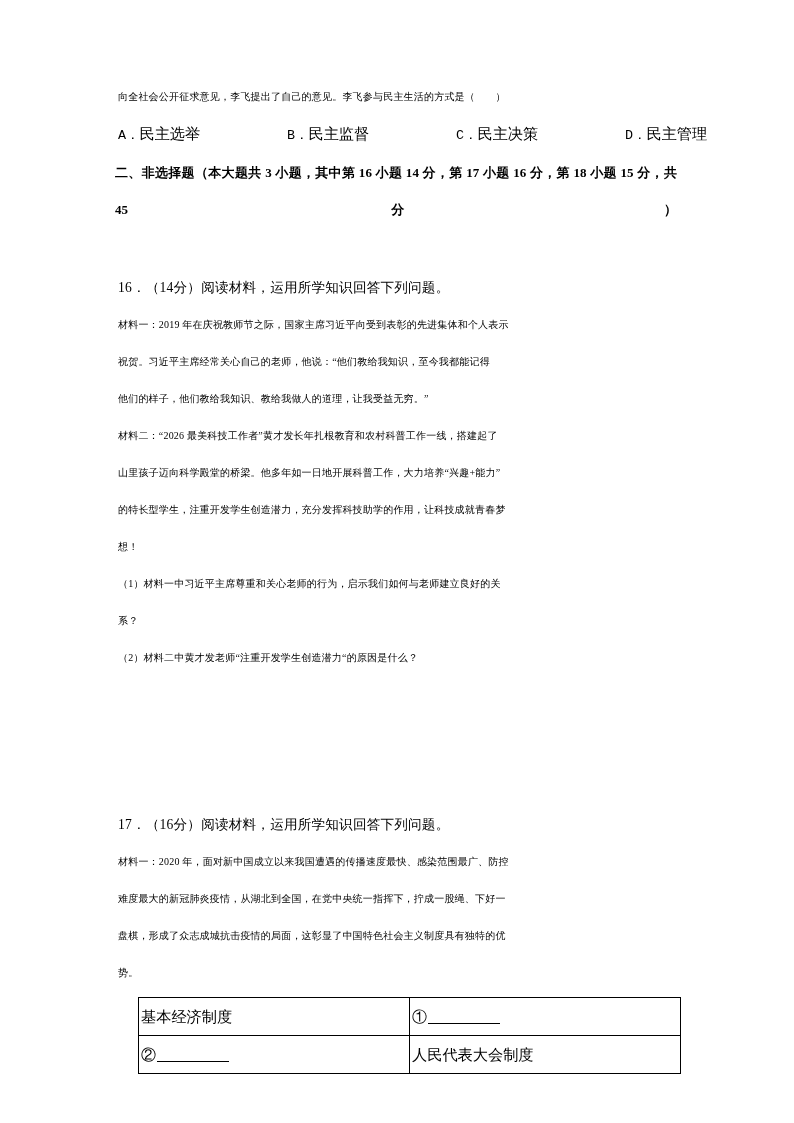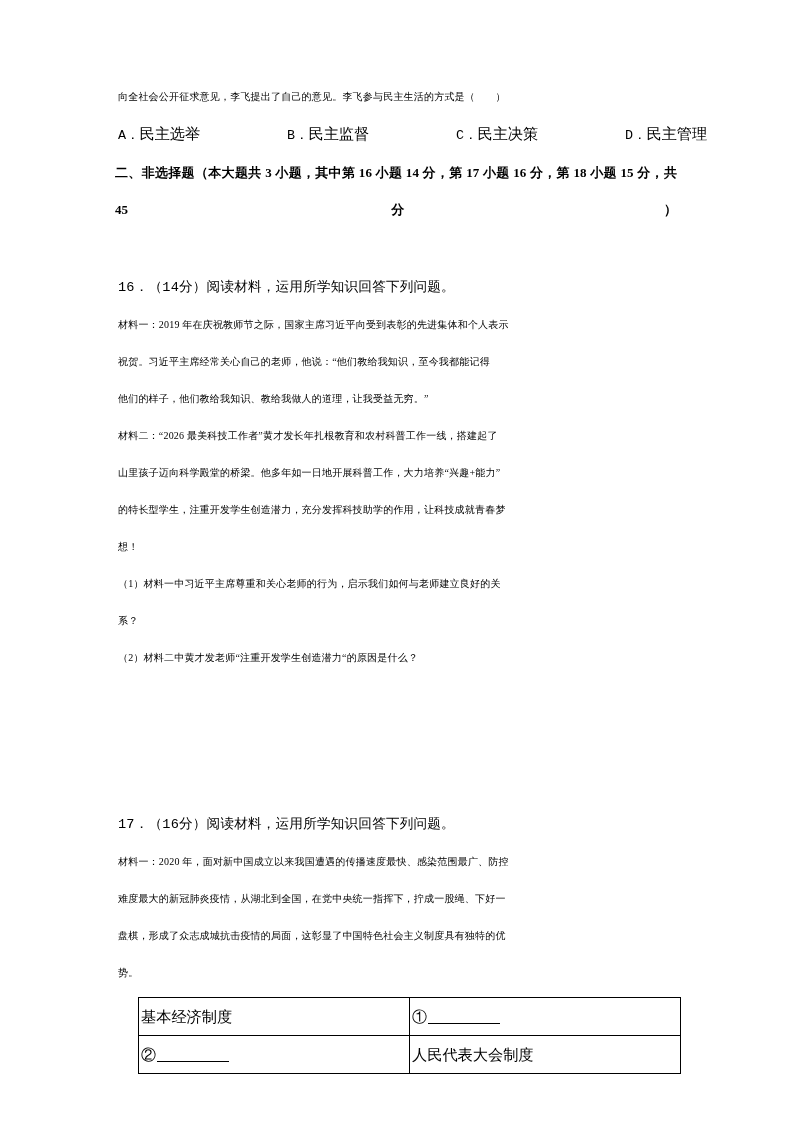--- a/index.html
+++ b/index.html
@@ -75,21 +75,21 @@
     flex: 0 0 25%;
     white-space: nowrap;
   }
   .opt-letter {
     font-family: "Liberation Mono", "DejaVu Sans Mono", monospace;
     font-size: 13.4px;
   }
 
   
   .qnum {
-    font-family: Liberation Mono, monospace;
+    font-family: Liberation Serif, serif;
     font-size: 13.6px;
   }
 
   .spacer-answer {
     height: 130px;
   }
 
   
   .tbl-wrap {
     margin-left: 20px;

